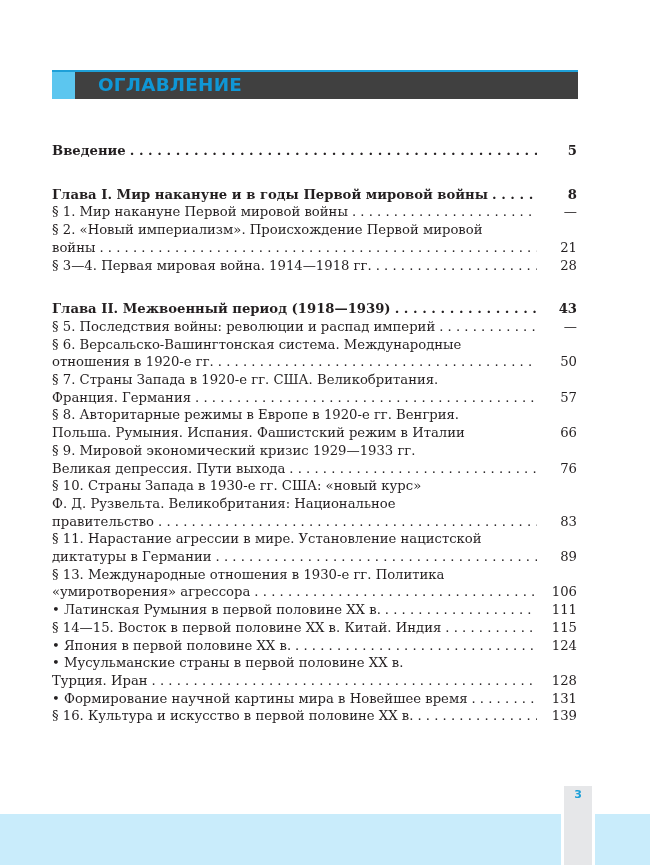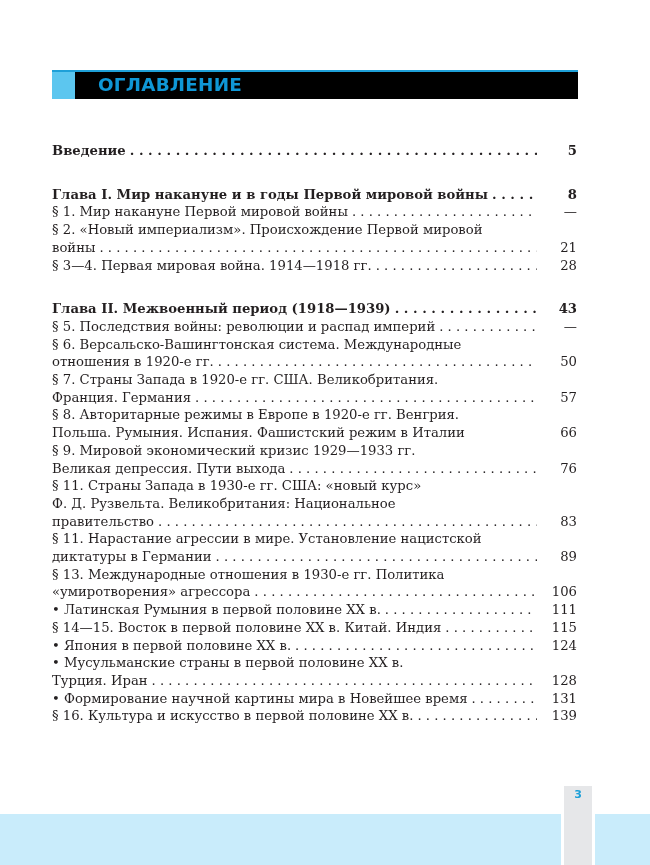--- a/index.html
+++ b/index.html
@@ -4,21 +4,21 @@
 <style>
   html, body { margin: 0; padding: 0; }
   body {
     width: 650px; height: 865px; position: relative; overflow: hidden;
     background: #ffffff;
     font-family: "DejaVu Serif", "Liberation Serif", serif;
     color: #231f20;
   }
   .header-banner {
     position: absolute; left: 52px; top: 70px; width: 526px; height: 29px;
-    background: #000000; border-top: 2px solid #1ea0d8; box-sizing: border-box;
+    background: #404040; border-top: 2px solid #1ea0d8; box-sizing: border-box;
   }
   .header-square {
     position: absolute; left: 0; top: 0; width: 23px; height: 27px; background: #5cc6ef;
   }
   .header-title {
     position: absolute; left: 46px; top: 2px;
     font-family: "DejaVu Sans", sans-serif; font-weight: bold; font-size: 17px;
     color: #0f97d6; letter-spacing: 0.2px; line-height: 22px;
     transform: scaleX(1.08); transform-origin: left center;
   }
@@ -141,21 +141,21 @@
         <span class="txt">§ 9. Мировой экономический кризис 1929—1933 гг.</span>
       </div>
       <div class="line">
         <span class="txt">Великая депрессия. Пути выхода</span>
         <span class="dots"></span>
         <span class="page">76</span>
       </div>
     </div>
     <div class="entry">
       <div class="line">
-        <span class="txt">§ 11. Страны Запада в 1930-е гг. США: «новый курс»</span>
+        <span class="txt">§ 10. Страны Запада в 1930-е гг. США: «новый курс»</span>
       </div>
       <div class="line">
         <span class="txt">Ф. Д. Рузвельта. Великобритания: Национальное</span>
       </div>
       <div class="line">
         <span class="txt">правительство</span>
         <span class="dots"></span>
         <span class="page">83</span>
       </div>
     </div>

